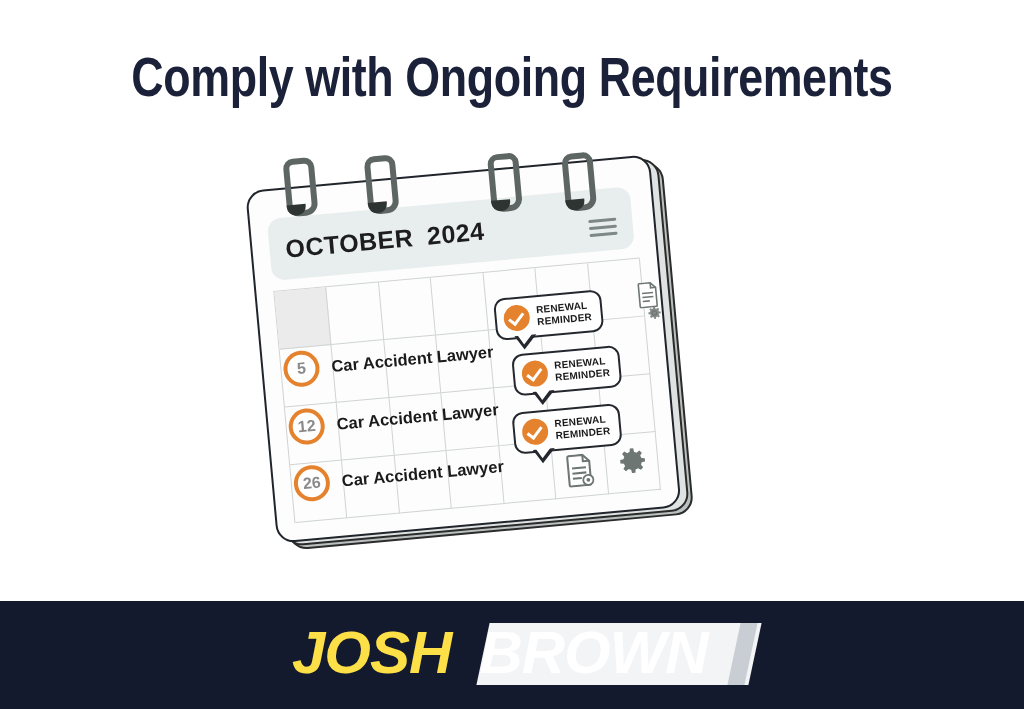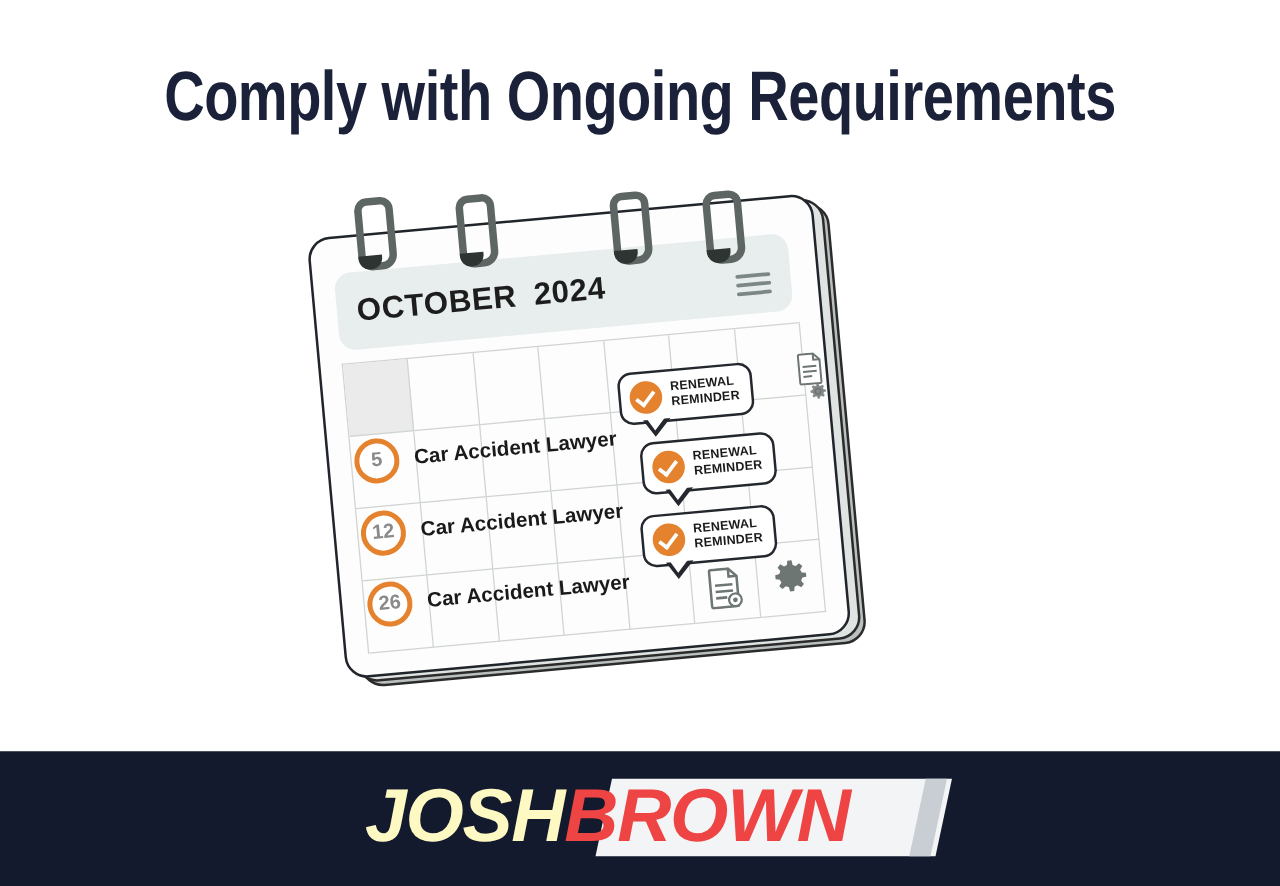--- a/index.html
+++ b/index.html
@@ -326,22 +326,22 @@
     position: absolute;
     left: 6px;
     top: 2px;
     font-weight: 700;
     font-style: italic;
     font-size: 60px;
     line-height: 64px;
     letter-spacing: -1px;
     white-space: nowrap;
   }
-  .logo-josh  { color: #fef9c3; text-align: right; }
-  .logo-brown { color: #ef4444; }
+  .logo-josh  { color: #fde047; text-align: right; }
+  .logo-brown { color: #ffffff; margin-left: 28px; }
 </style>
 </head>
 <body>
 
 <div id="page-title">Comply with Ongoing Requirements</div>
 
 <div id="calendar-illustration">
   <div class="cal-rotate">
 
     <div class="cal-stack"></div>

